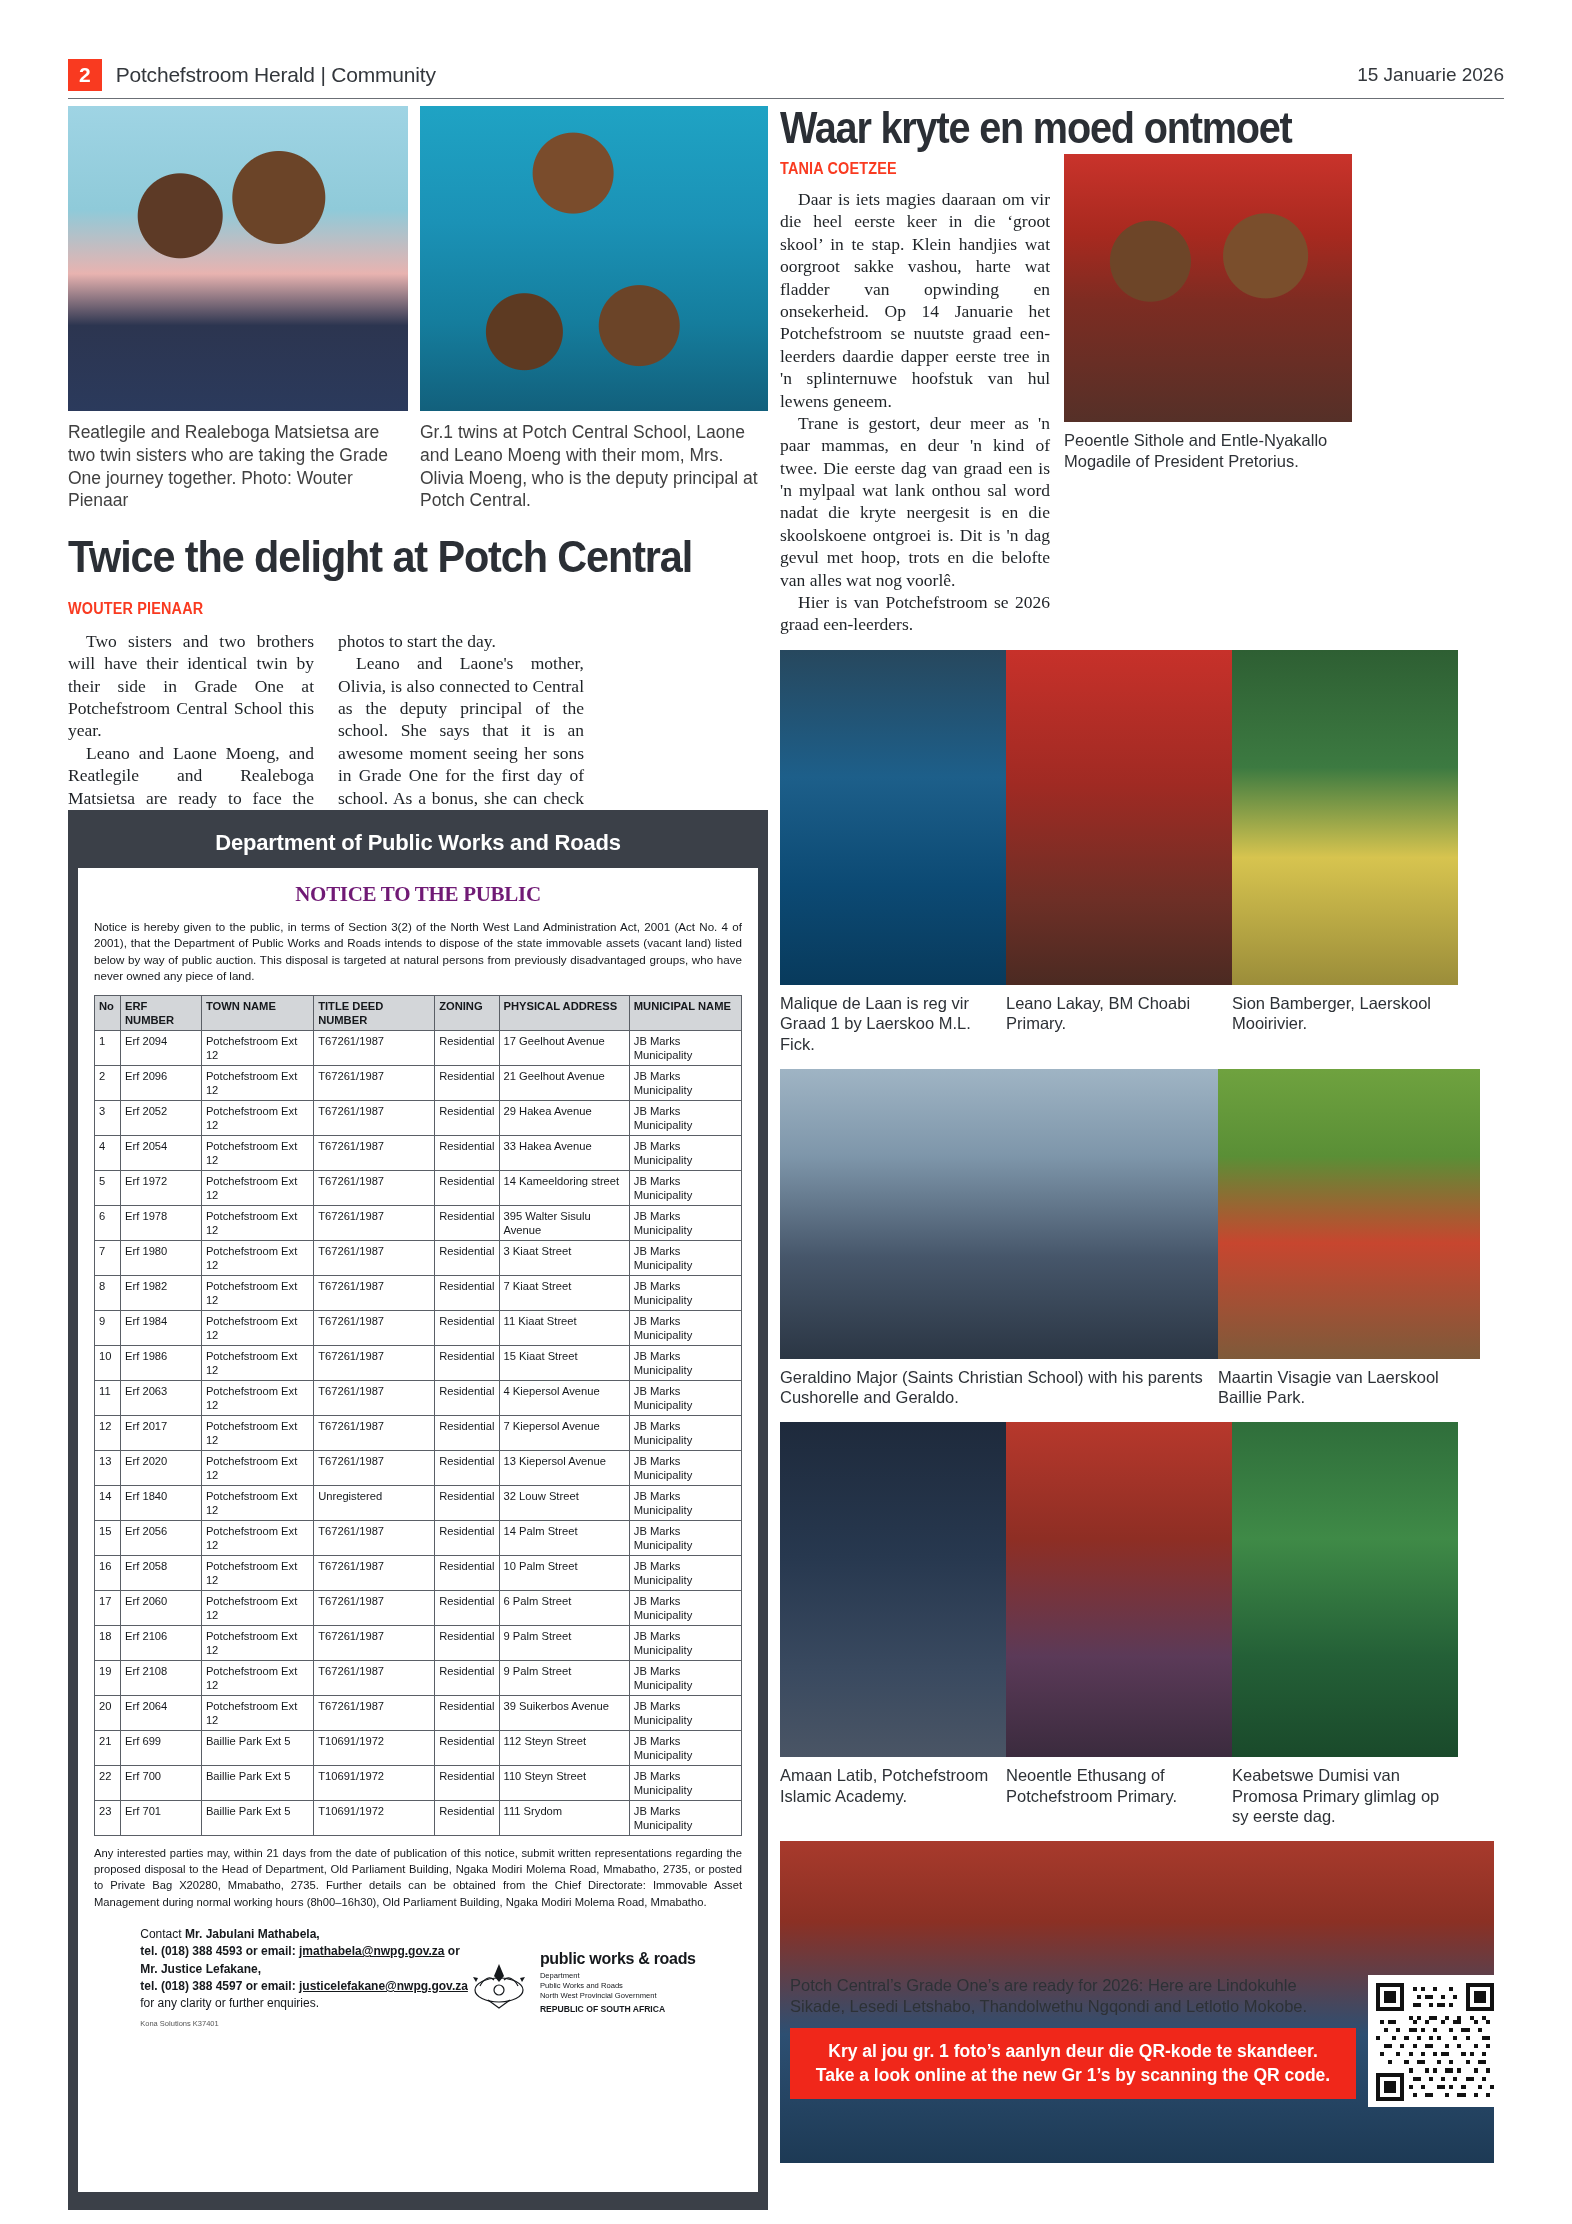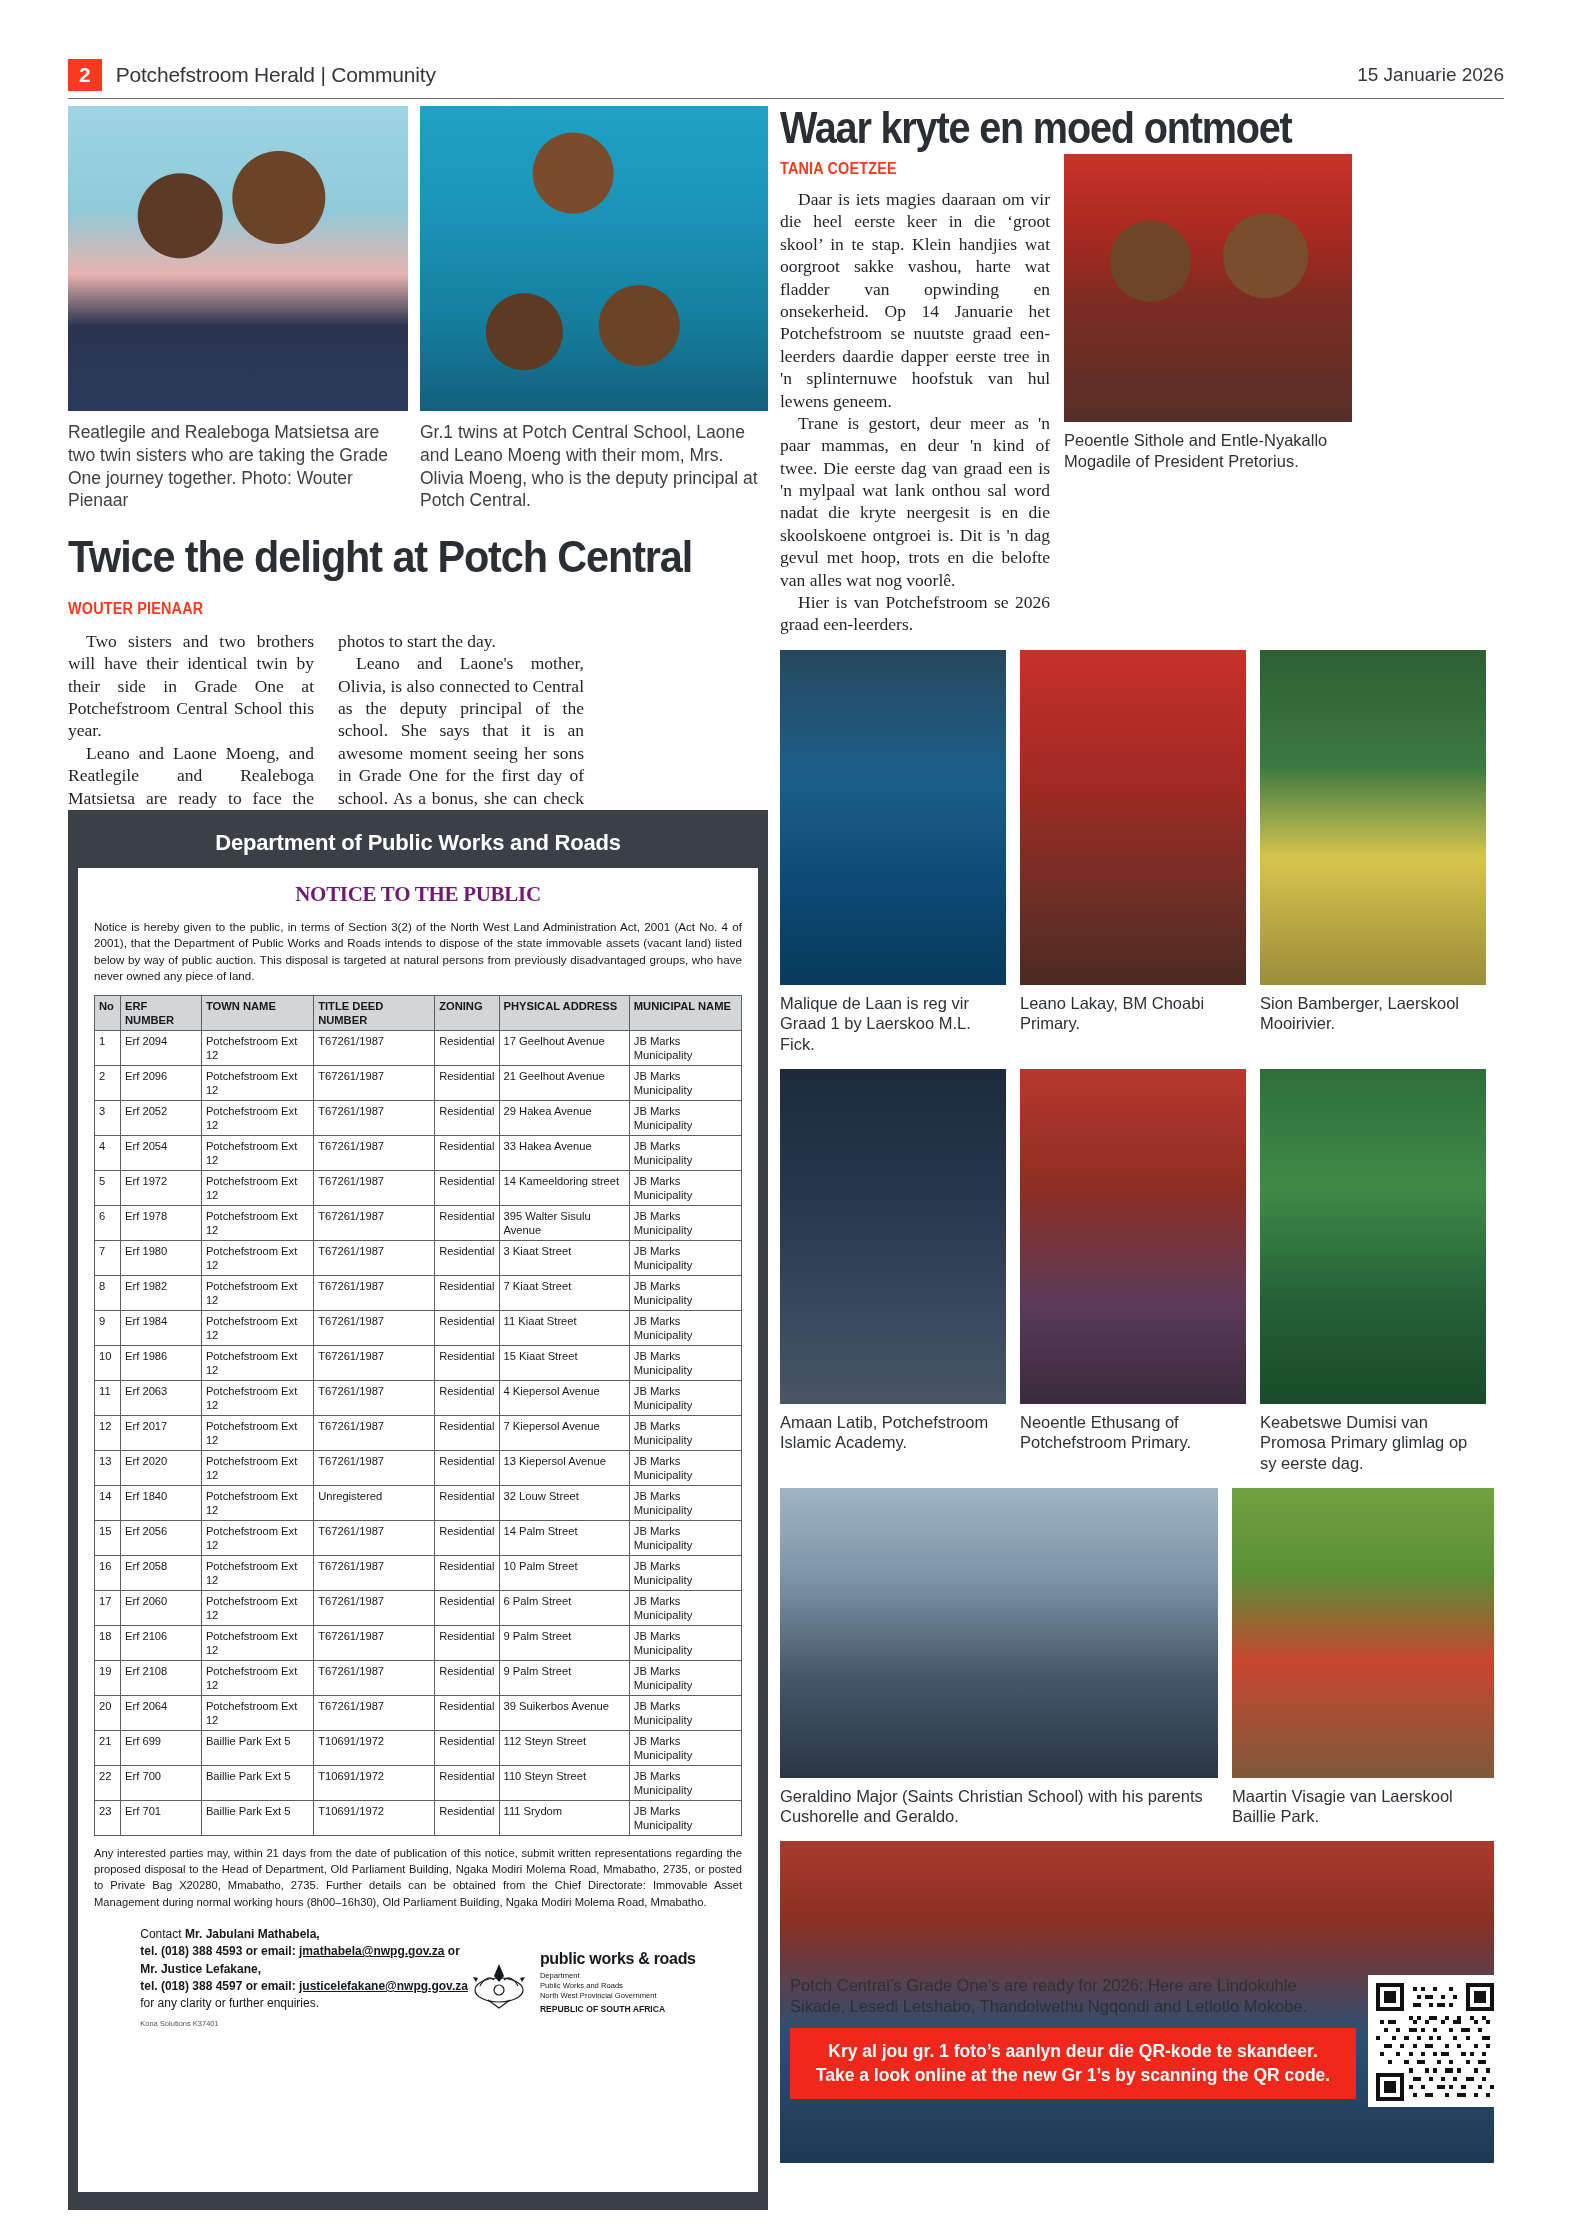--- a/index.html
+++ b/index.html
@@ -92,21 +92,21 @@
   .af-photo-wrap { width: 288px; }
   .img-classroom {
     width: 288px; height: 268px;
     background:
       radial-gradient(circle at 30% 40%, #6d4528 0 40px, transparent 41px),
       radial-gradient(circle at 70% 38%, #7a4e2c 0 42px, transparent 43px),
       linear-gradient(180deg,#c9332b 0%,#a8291f 30%,#7d2c22 55%,#553028 100%);
   }
 
   
-  .grid-row { display: flex; gap: 14px; margin-top: 14px; }
+  .grid-row { display: flex; margin-top: 14px; }
   .cell { }
   .cellcap { font-size: 16.5px; line-height: 1.25; color: #2d3136; margin-top: 8px; }
 
   .p1 { width:226px; height:335px; background:linear-gradient(180deg,#27485e 0%,#1d5f8a 38%,#0c4a74 70%,#083a5c 100%); }
   .p2 { width:226px; height:335px; background:linear-gradient(180deg,#c7312a 0%,#a02a23 40%,#6d2f26 75%,#4b2a22 100%); }
   .p3 { width:226px; height:335px; background:linear-gradient(180deg,#2e5f33 0%,#3c7a41 35%,#d7c44f 62%,#9b8d3a 100%); }
   .p4 { width:226px; height:335px; background:linear-gradient(180deg,#1e2a3c 0%,#27384f 40%,#3a4a60 75%,#4a5565 100%); }
   .p5 { width:226px; height:335px; background:linear-gradient(180deg,#b7382c 0%,#8e2e24 35%,#5b3a58 70%,#3b2b3e 100%); }
   .p6 { width:226px; height:335px; background:linear-gradient(180deg,#2f6e3b 0%,#3f8a47 35%,#246037 70%,#1a4a2b 100%); }
   .p7 { width:438px; height:290px; background:linear-gradient(180deg,#9fb4c4 0%,#7e96aa 30%,#46566a 65%,#2b3644 100%); }
@@ -236,41 +236,41 @@
         <div class="cellcap" style="width:226px">Leano Lakay, BM Choabi Primary.</div>
       </div>
       <div class="cell">
         <div class="photo p3"></div>
         <div class="cellcap" style="width:226px">Sion Bamberger, Laerskool Mooirivier.</div>
       </div>
     </div>
 
     <div class="grid-row">
       <div class="cell">
+        <div class="photo p7"></div>
+        <div class="cellcap" style="width:438px">Geraldino Major (Saints Christian School) with his parents Cushorelle and Geraldo.</div>
+      </div>
+      <div class="cell">
+        <div class="photo p8"></div>
+        <div class="cellcap" style="width:262px">Maartin Visagie van Laerskool Baillie Park.</div>
+      </div>
+    </div>
+
+    <div class="grid-row">
+      <div class="cell">
         <div class="photo p4"></div>
         <div class="cellcap" style="width:226px">Amaan Latib, Potchefstroom Islamic Academy.</div>
       </div>
       <div class="cell">
         <div class="photo p5"></div>
         <div class="cellcap" style="width:226px">Neoentle Ethusang of Potchefstroom Primary.</div>
       </div>
       <div class="cell">
         <div class="photo p6"></div>
         <div class="cellcap" style="width:226px">Keabetswe Dumisi van Promosa Primary glimlag op sy eerste dag.</div>
-      </div>
-    </div>
-
-    <div class="grid-row">
-      <div class="cell">
-        <div class="photo p7"></div>
-        <div class="cellcap" style="width:438px">Geraldino Major (Saints Christian School) with his parents Cushorelle and Geraldo.</div>
-      </div>
-      <div class="cell">
-        <div class="photo p8"></div>
-        <div class="cellcap" style="width:262px">Maartin Visagie van Laerskool Baillie Park.</div>
       </div>
     </div>
 
     <div class="grid-row">
       <div class="cell">
         <div class="photo p9"></div>
       </div>
     </div>
   </div>
 

